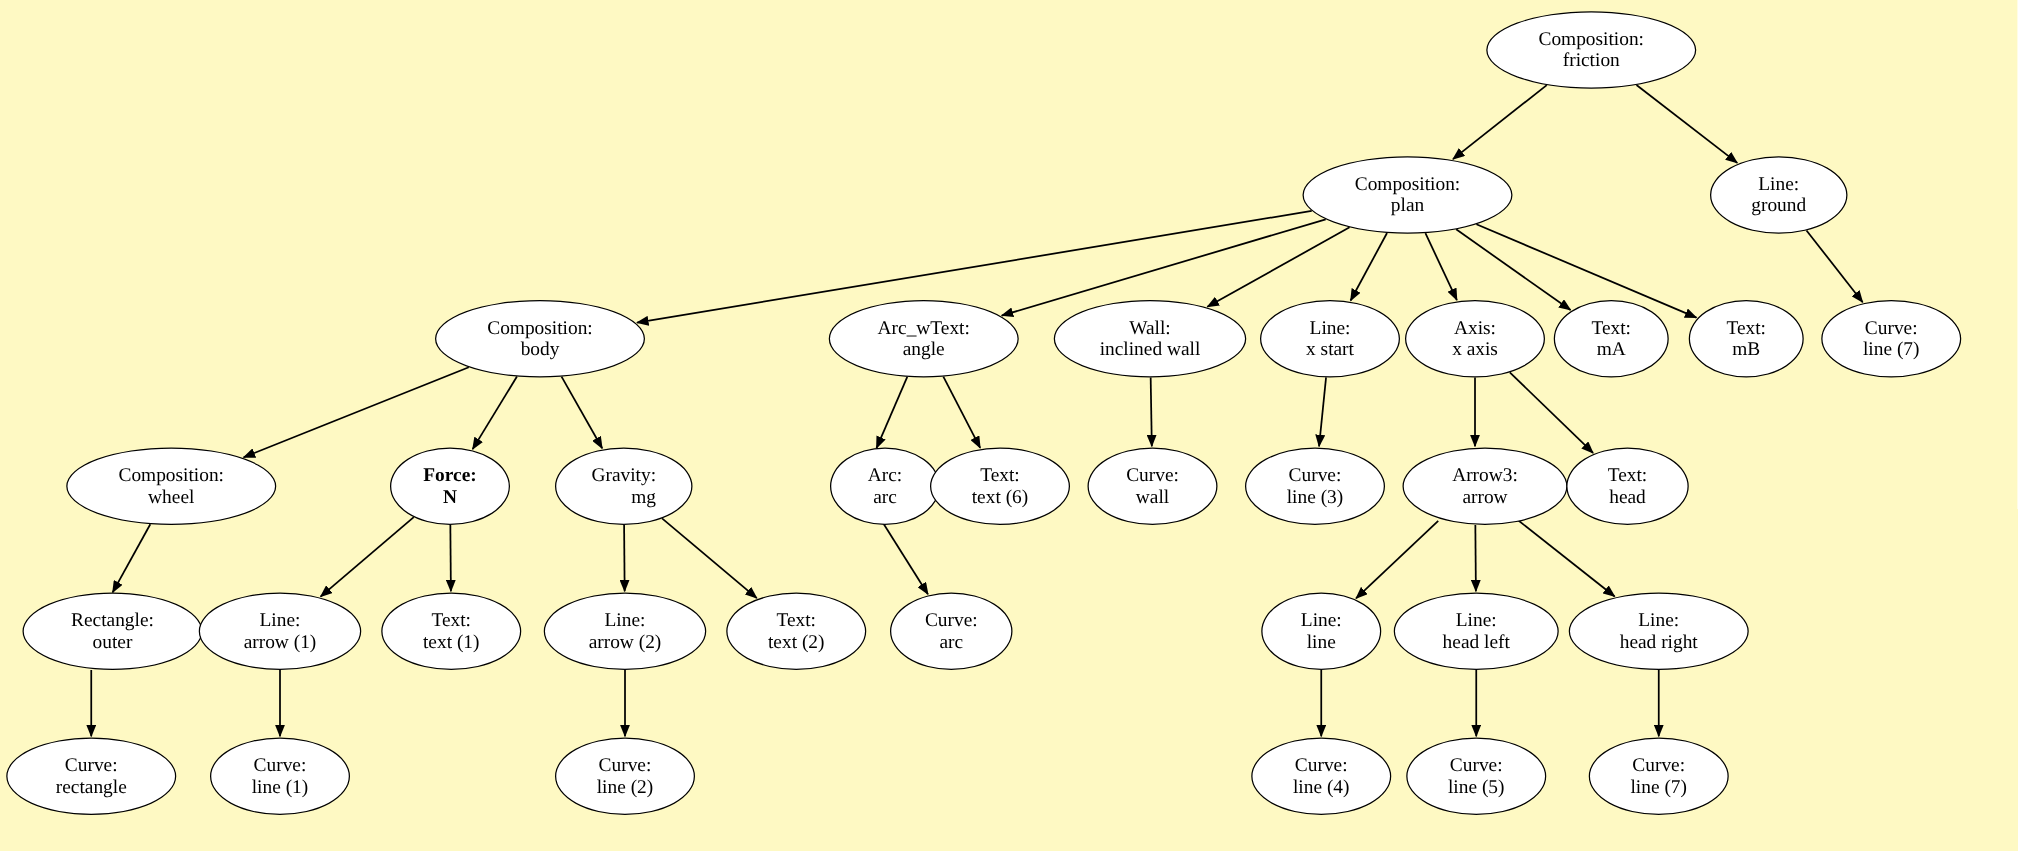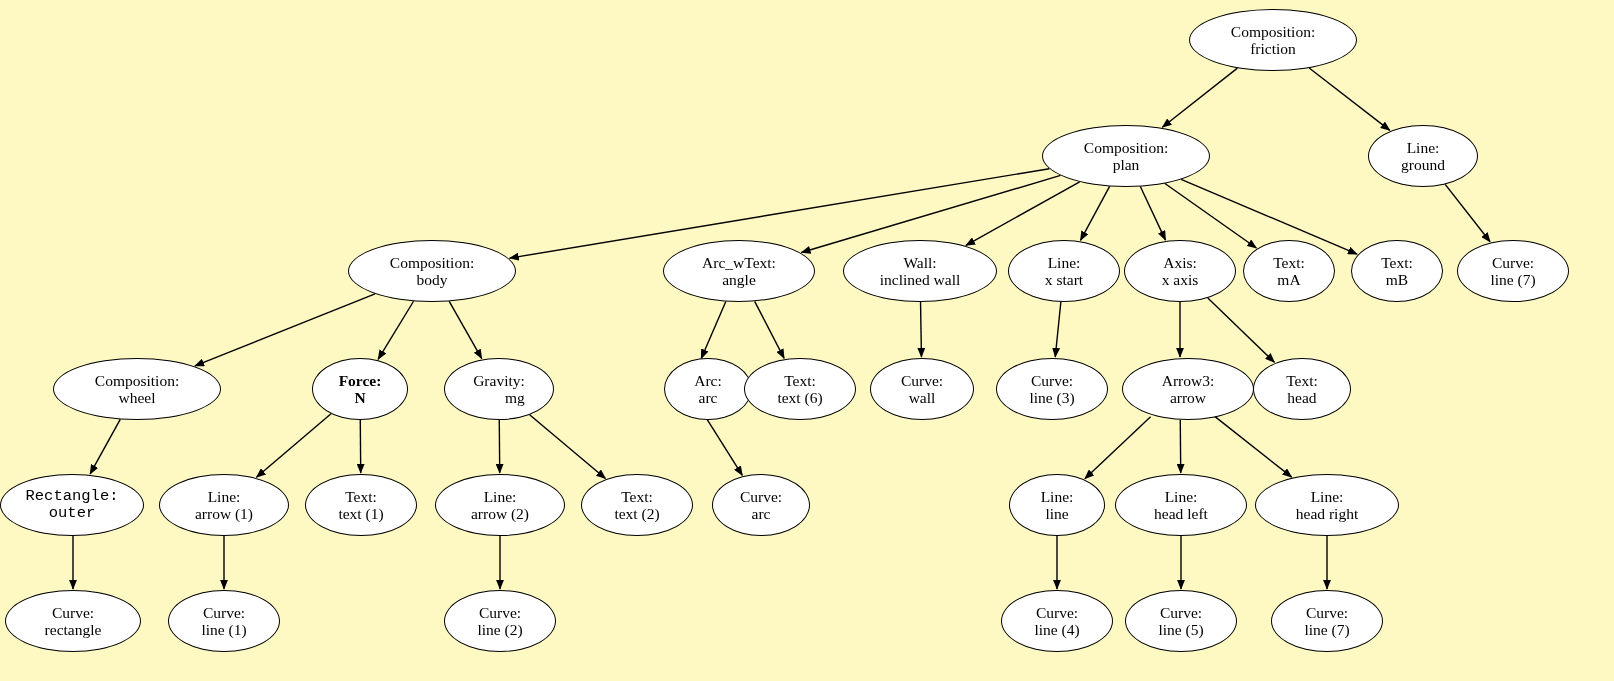--- a/index.html
+++ b/index.html
@@ -207,21 +207,21 @@
           <span class="l1">Arrow3:</span>
           <span class="l2">arrow</span>
         </span>
       </div>
       <div class="node" style="left: 1253px; top: 358px; width: 98px; height: 62px;">
         <span class="label">
           <span class="l1">Text:</span>
           <span class="l2">head</span>
         </span>
       </div>
-      <div class="node" style="left: 0; top: 474px; width: 144px; height: 62px; font-family: Liberation Mono, monospace;">
+      <div class="node" style="left: 18px; top: 474px; width: 144px; height: 62px;">
         <span class="label">
           <span class="l1">Rectangle:</span>
           <span class="l2">outer</span>
         </span>
       </div>
       <div class="node" style="left: 159px; top: 474px; width: 130px; height: 62px;">
         <span class="label">
           <span class="l1">Line:</span>
           <span class="l2">arrow (1)</span>
         </span>

